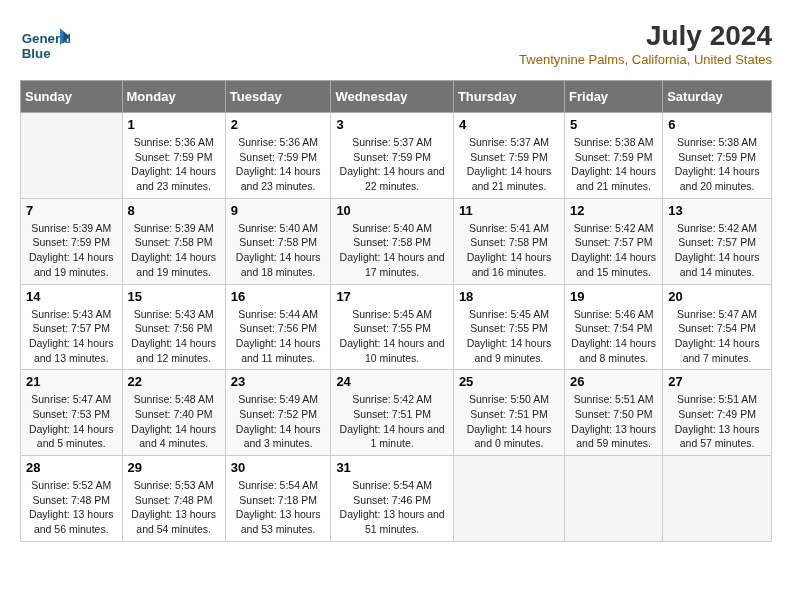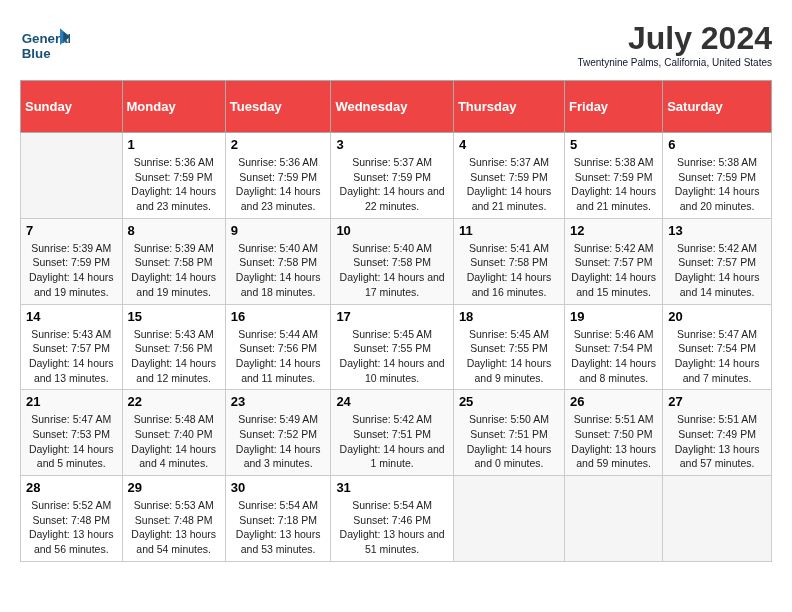--- a/index.html
+++ b/index.html
@@ -17,37 +17,37 @@
       margin-bottom: 10px;
     }
     .logo {
       display: flex;
       align-items: center;
     }
     .title-block {
       text-align: right;
     }
     .month-year {
-      font-size: 32px;
+      font-size: 28px;
       font-weight: bold;
       color: #333;
     }
     .location {
-      font-size: 10px;
-      color: #0f172a;
+      font-size: 13px;
+      color: #a16207;
     }
     table {
       width: 100%;
       border-collapse: collapse;
       font-size: 11px;
     }
     thead tr th {
-      background-color: #ef4444;
+      background-color: #737373;
       color: #fff;
-      padding: 18px 4px;
+      padding: 8px 4px;
       text-align: left;
       font-size: 13px;
       font-weight: bold;
       border: 1px solid #aaa;
     }
     tbody tr td {
       border: 1px solid #ccc;
       vertical-align: top;
       padding: 4px 5px;
       min-height: 80px;

